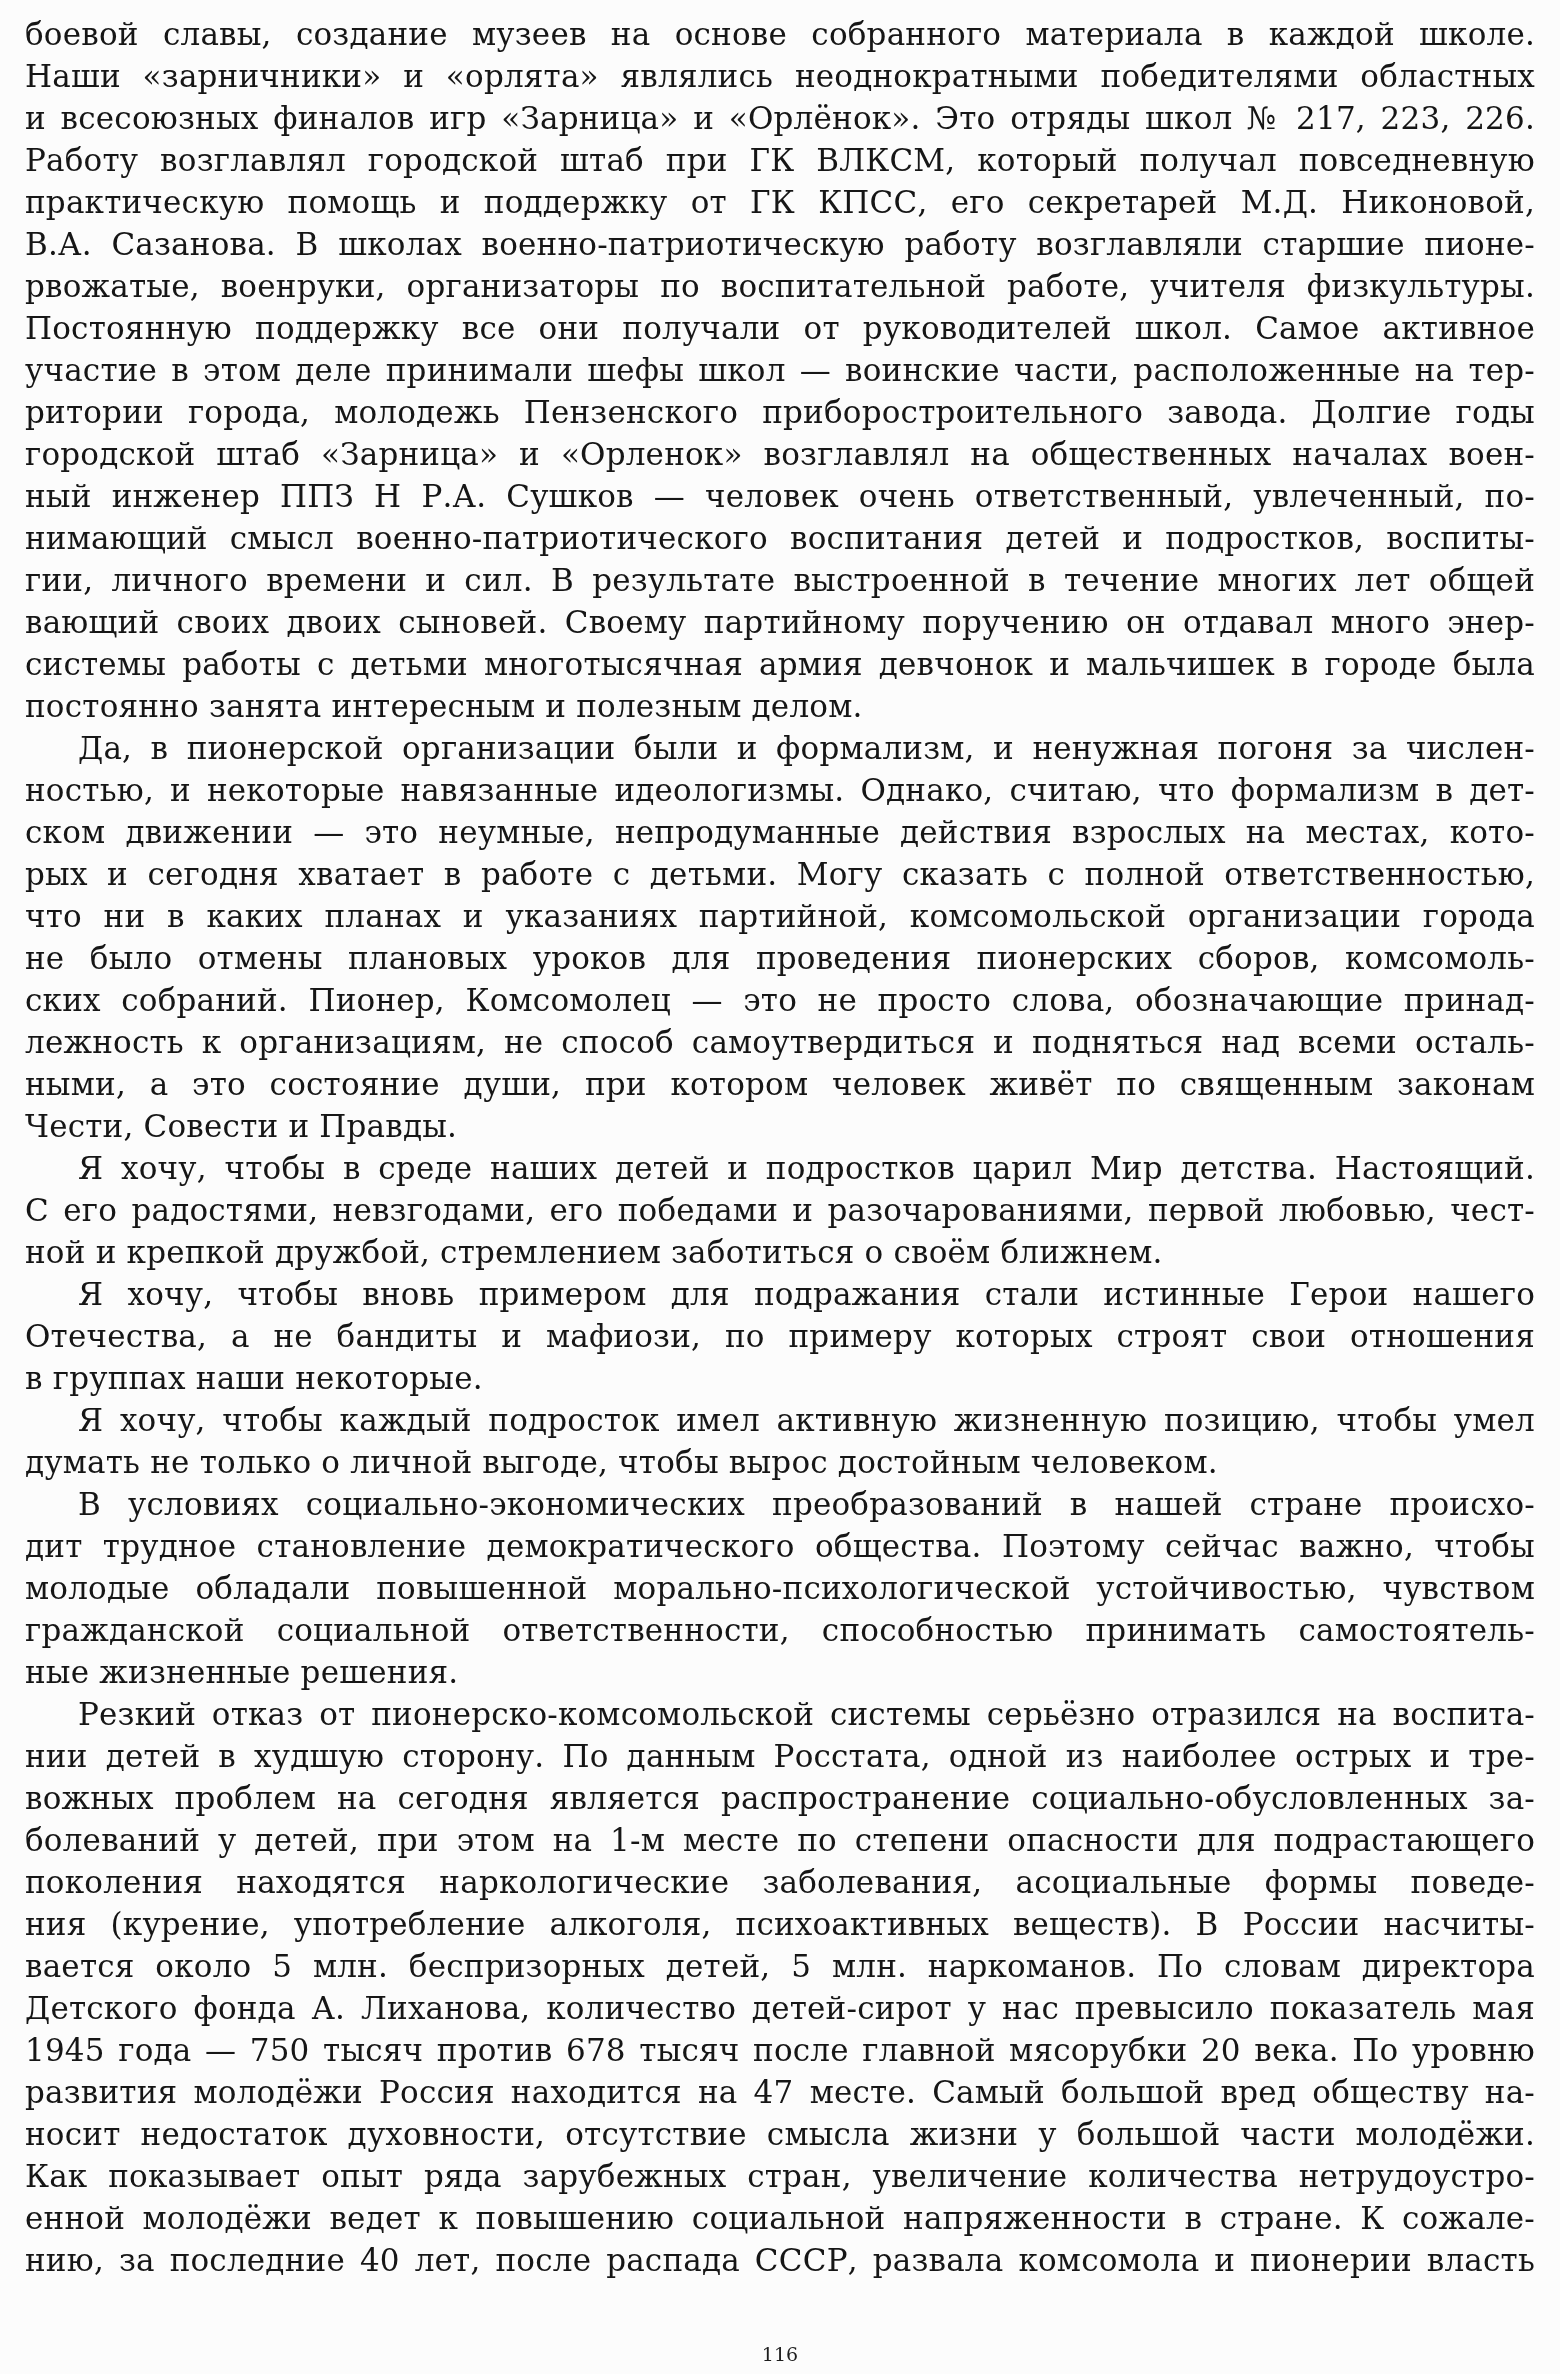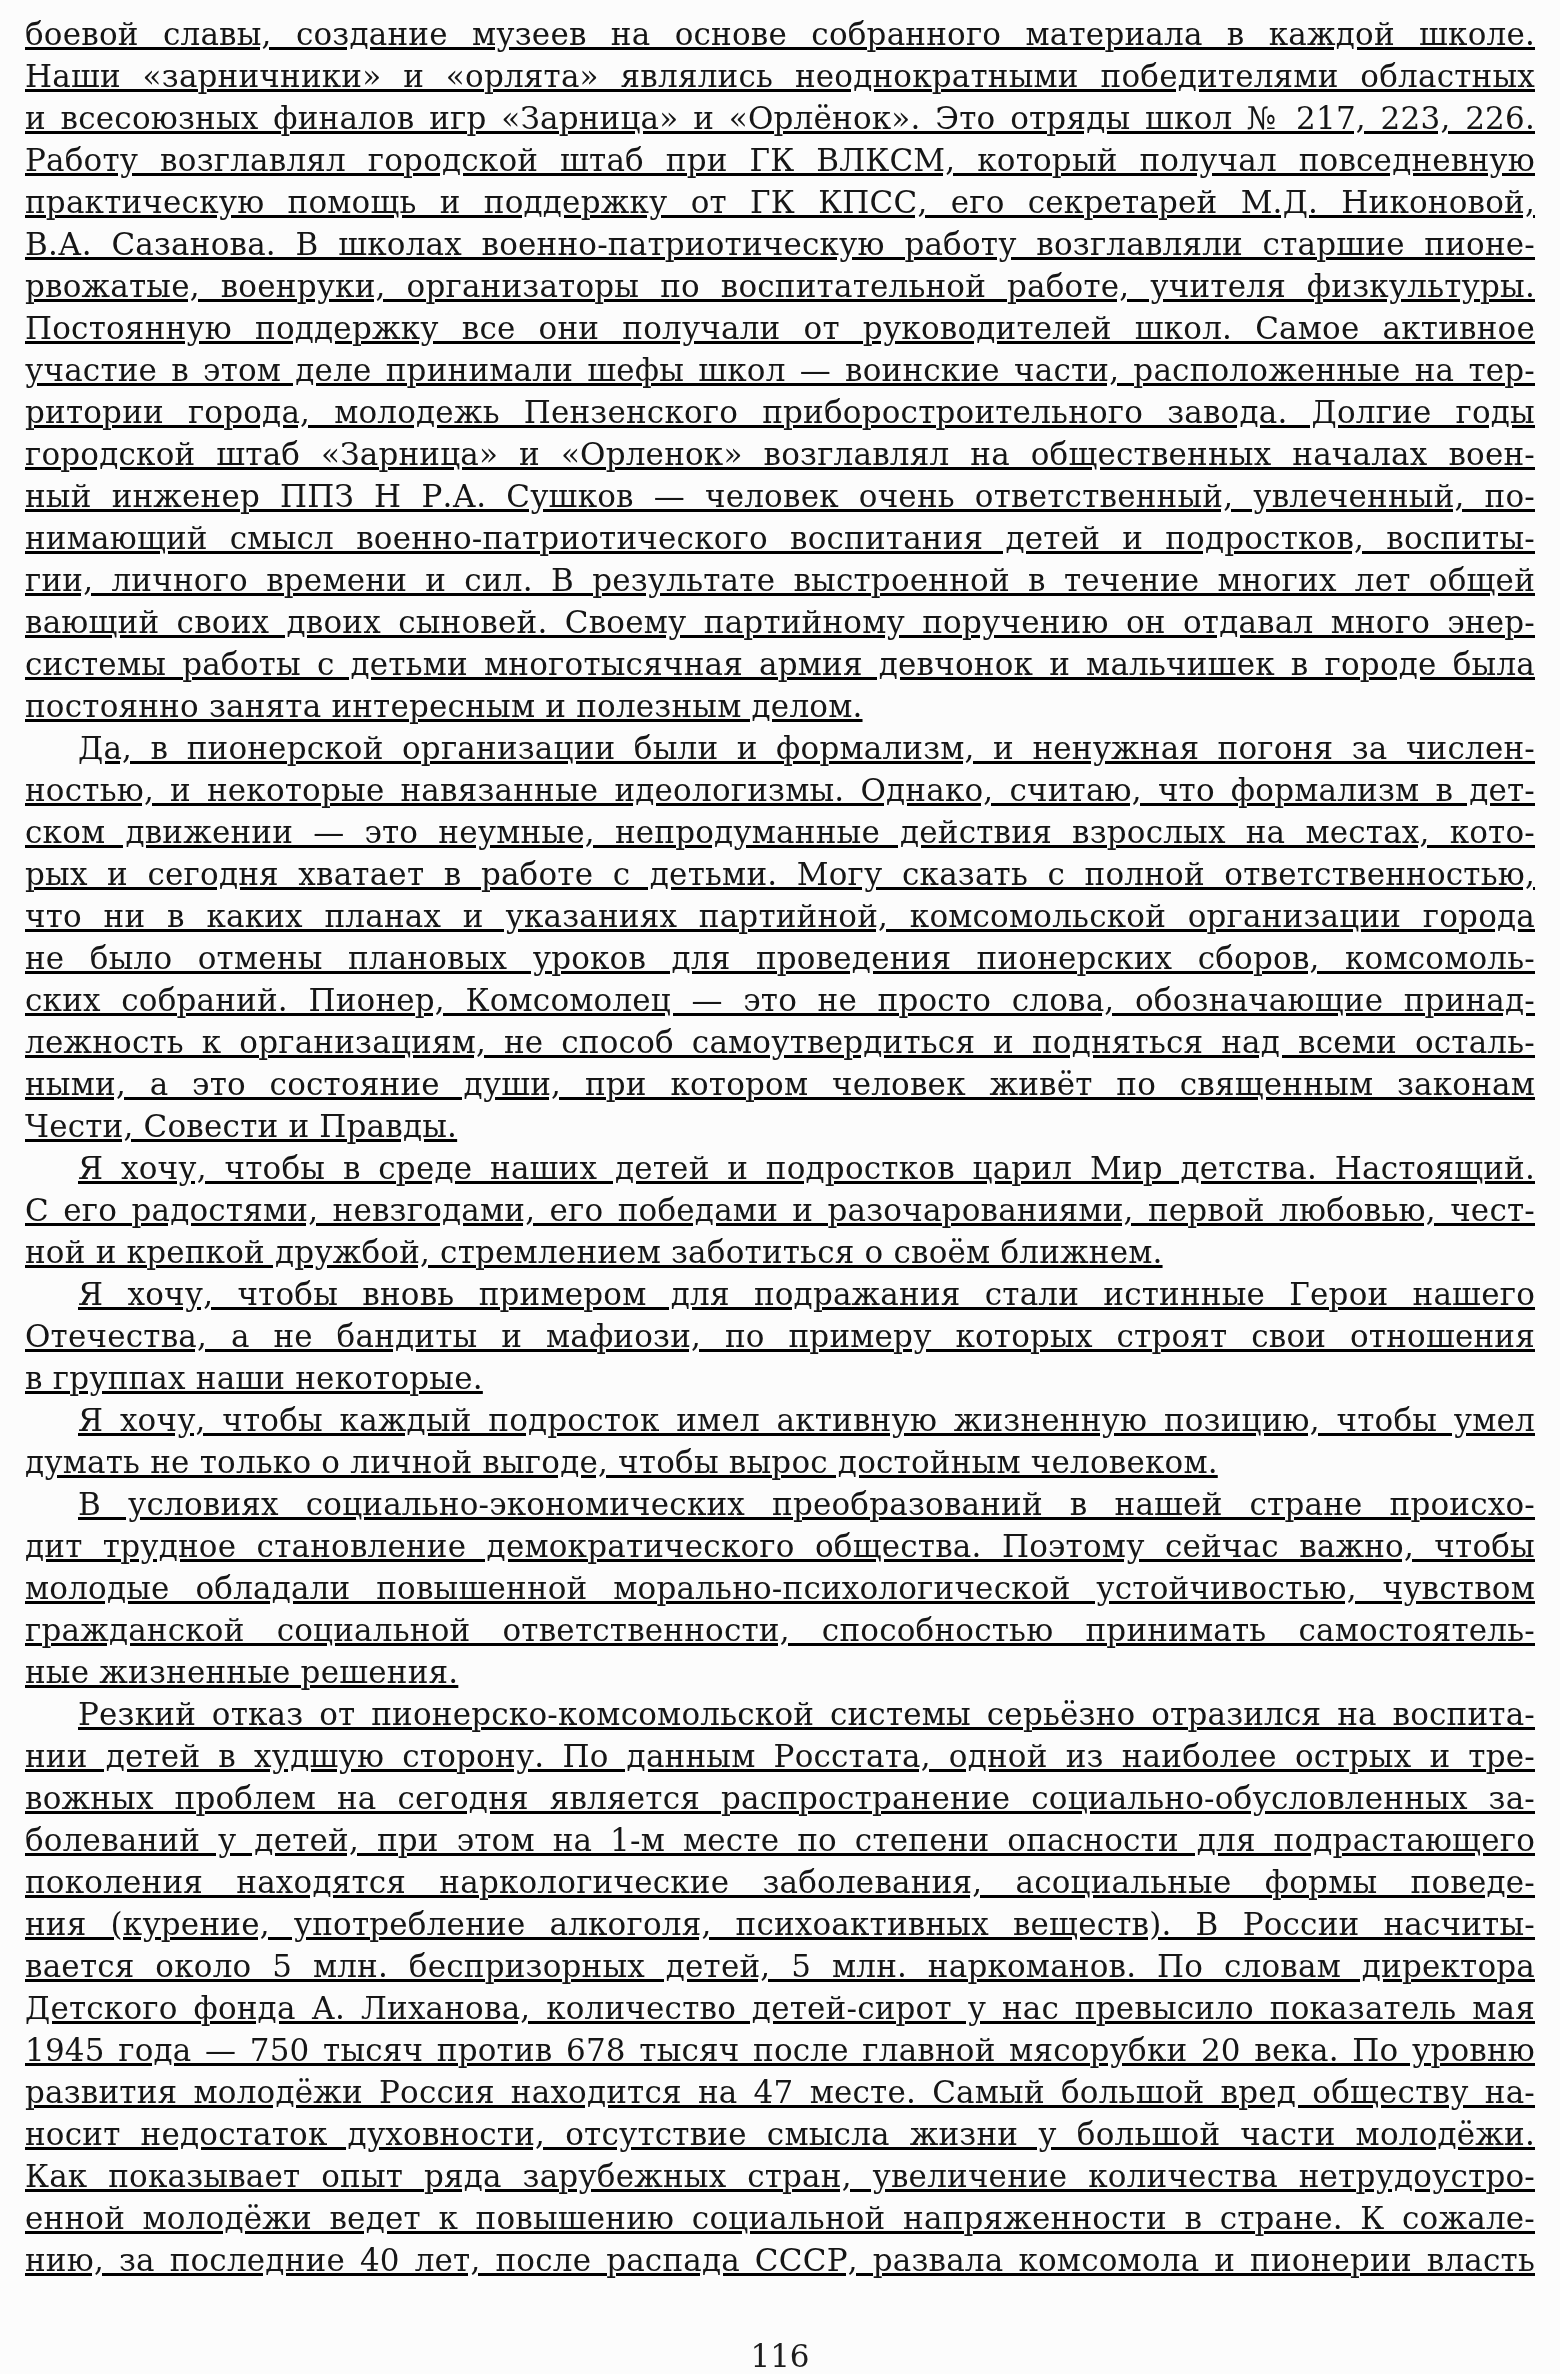--- a/index.html
+++ b/index.html
@@ -11,21 +11,20 @@
     height: 2375px;
     background: #fcfcfc;
     position: relative;
     font-family: "DejaVu Serif", "Liberation Serif", serif;
   }
   .page {
     position: absolute;
     inset: 0;
     padding: 12.7px 25px 0 25px;
     box-sizing: border-box;
-    text-decoration: underline;
   }
   .text-block {
     width: 100%;
   }
   .line {
     font-size: 31px;
     line-height: 42px;
     color: #161616;
     text-align: justify;
     text-align-last: justify;
@@ -34,25 +33,25 @@
     overflow: hidden;
   }
   .line.last {
     text-align-last: left;
   }
   .line.indent {
     text-indent: 53px;
   }
   .footer {
     position: absolute;
-    bottom: 1px;
+    bottom: 10px;
     left: 0;
     right: 0;
     text-align: center;
-    font-size: 31px;
+    font-size: 19px;
     color: #1d1d1d;
   }
 </style>
 </head>
 <body>
 
 <div class="page">
   <div class="text-block">
       <div class="line">боевой славы, создание музеев на основе собранного материала в каждой школе.</div>
       <div class="line">Наши «зарничники» и «орлята» являлись неоднократными победителями областных</div>

